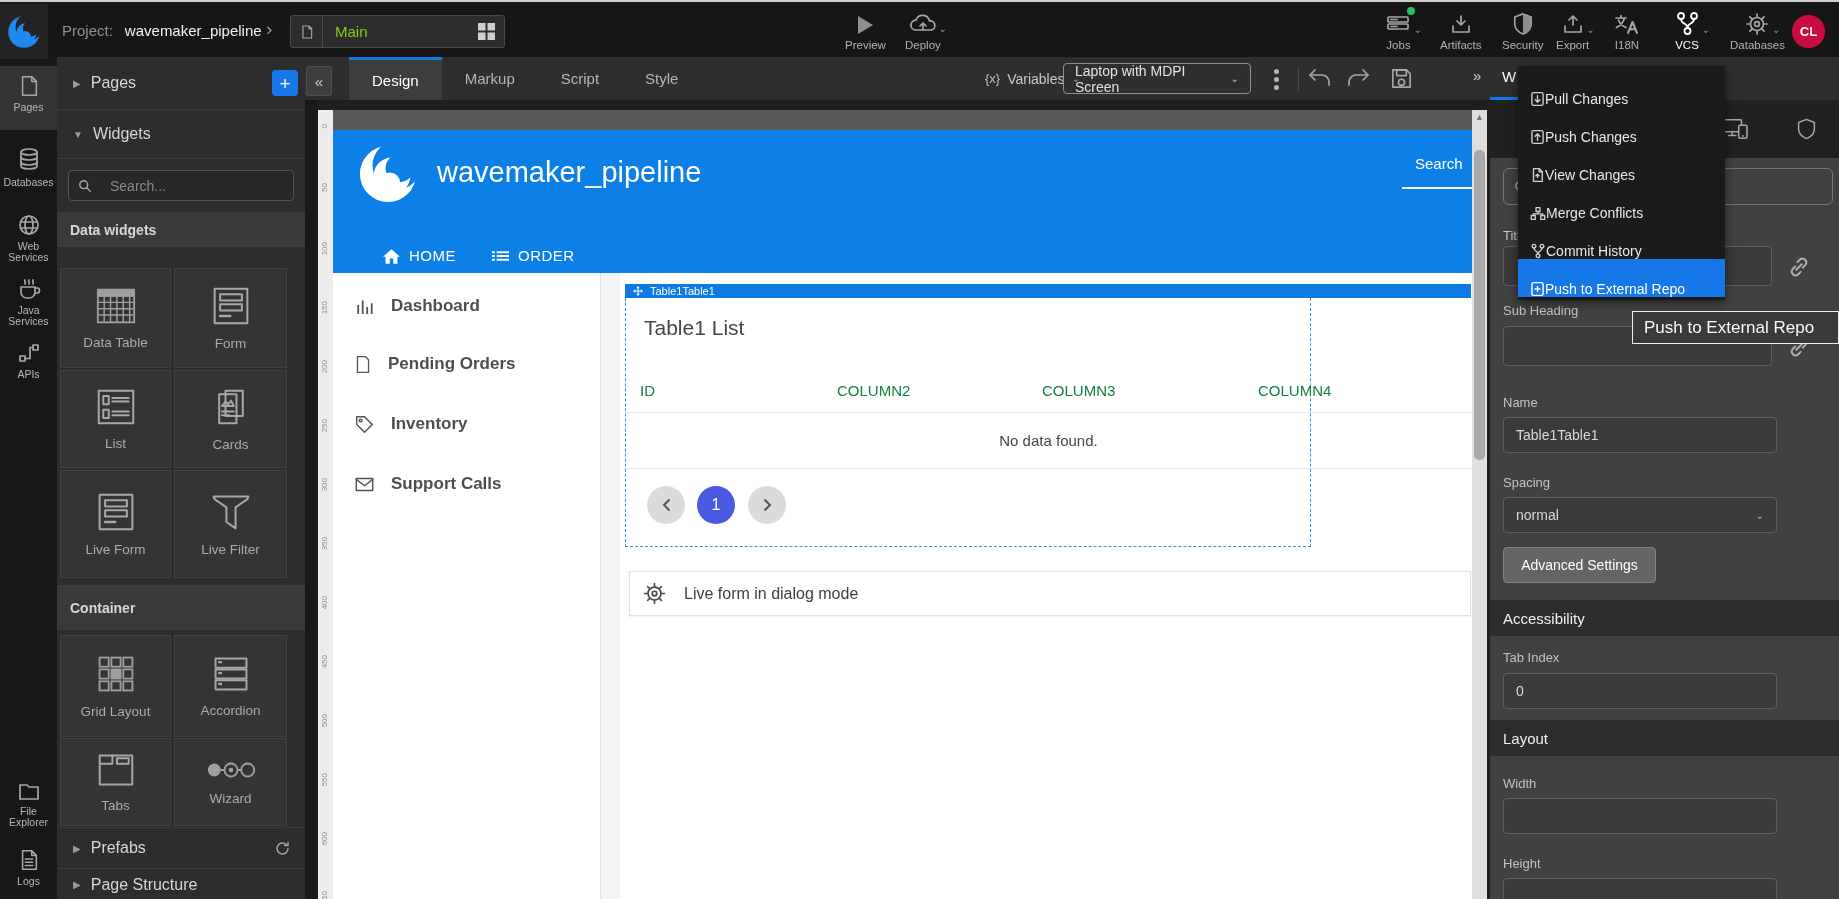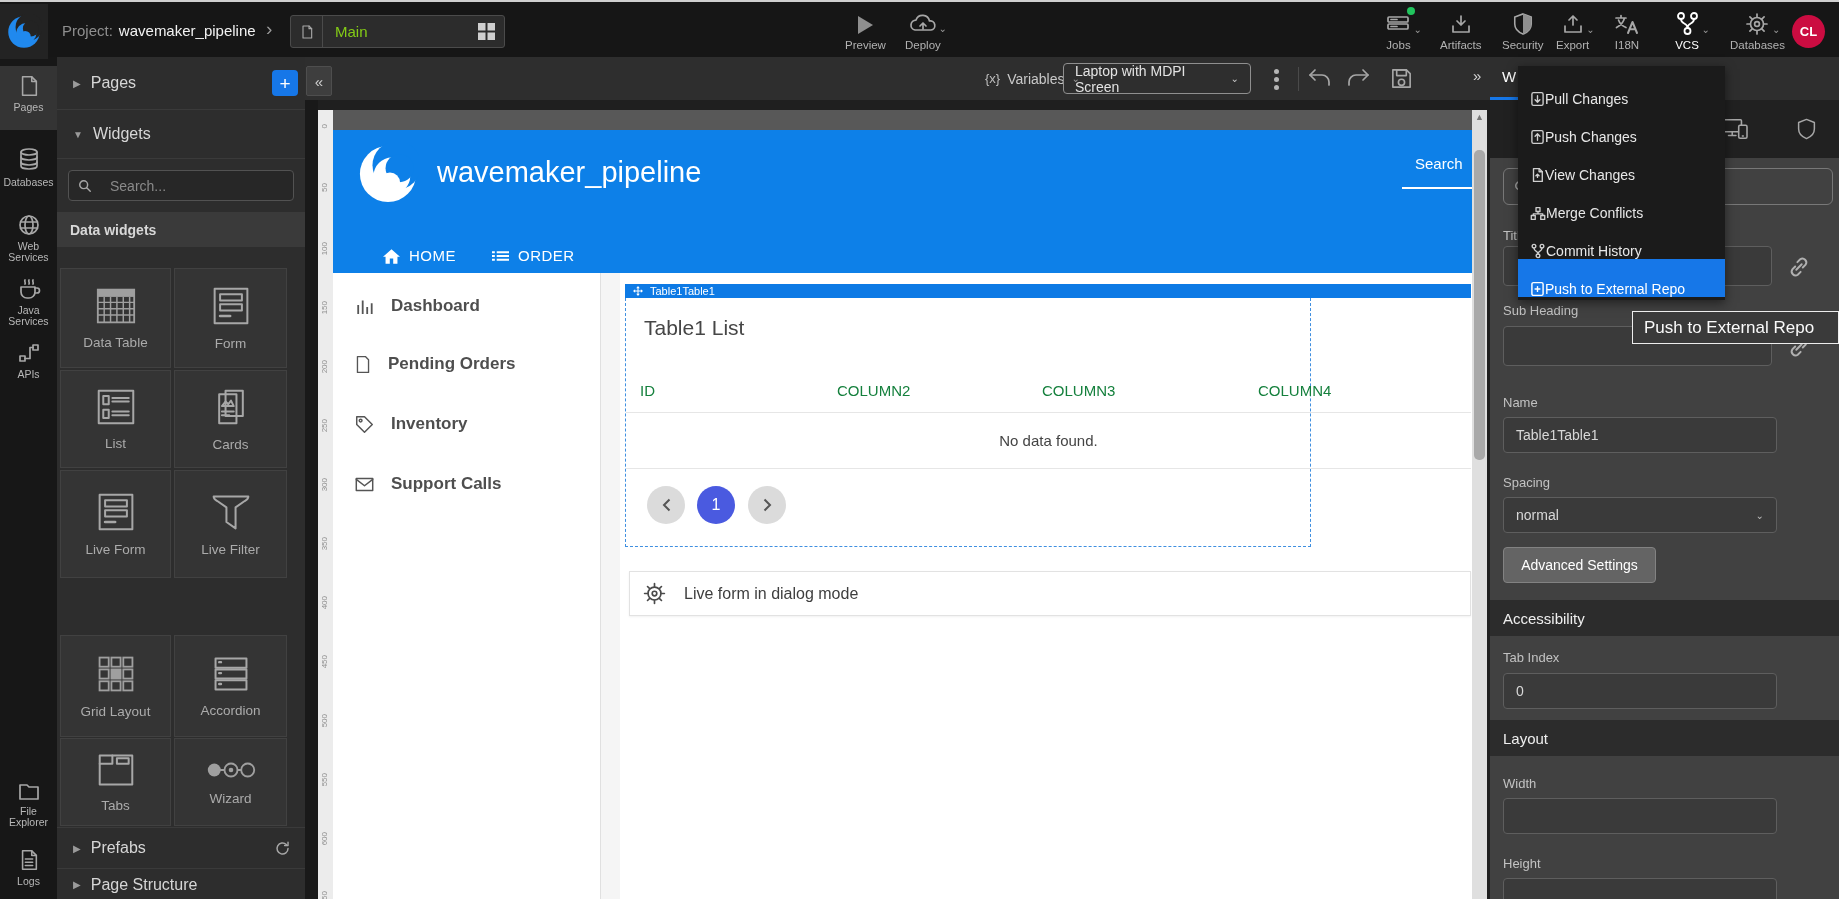--- a/index.html
+++ b/index.html
@@ -7,21 +7,21 @@
   font-family:"Liberation Sans","DejaVu Sans",sans-serif;position:relative;color:#ddd}
 .abs{position:absolute}
 svg{display:block}
 .st{stroke:#a7a7a7;fill:none;stroke-width:1.7;stroke-linecap:round;stroke-linejoin:round}
 .stw{stroke:#fff;fill:none;stroke-width:1.8;stroke-linecap:round;stroke-linejoin:round}
 
 
 #topbar{left:0;top:0;width:1839px;height:57px;background:#161616;border-top:2px solid #cfcfcf;z-index:30}
 #logo-tile{position:absolute;left:0;top:2px;width:48px;height:55px;background:#232323;display:flex;align-items:center;justify-content:center}
 #project{position:absolute;left:62px;top:0;height:57px;display:flex;align-items:center;font-size:15px}
-#project .plabel{color:#8f8f8f;margin-right:6px}
+#project .plabel{color:#8f8f8f;margin-right:12px}
 #project .pname{color:#f2f2f2}
 #tb-chevron{position:absolute;left:266px;top:16px;color:#999;font-size:19px}
 #main-tab{position:absolute;left:290px;top:13px;width:215px;height:33px;border:1px solid #4b4b4b;border-radius:3px;background:#2c2c2c;display:flex;align-items:center}
 #main-tab .doccell{width:32px;height:100%;border-right:1px solid #4b4b4b;display:flex;align-items:center;justify-content:center}
 #main-tab .mlabel{font-size:15px;color:#84cc16;padding-left:12px;flex:1}
 #main-tab .gridic{margin-right:9px}
 .tb-item{position:absolute;top:8px;display:flex;flex-direction:column;align-items:center;cursor:pointer}
 .tb-item .ticon{height:26px;display:flex;align-items:flex-end;justify-content:center;position:relative}
 .tb-item .tlabel{font-size:11.5px;color:#b2b2b2;margin-top:3px;white-space:nowrap}
 .tb-item.white .tlabel{color:#fff}
@@ -372,20 +372,21 @@
       </svg>
     <span class="tname">Live Form</span>
   </div>
   <div class="tile" style="left:117px;top:413px;width:113px;height:108px">
     <svg width="44" height="42" viewBox="0 0 48 46" class="st" style="stroke-width:2.2">
         <path d="M5 6h38 M5 6c0 2 2 4 4 5l10 7v16l10 7V18l10-7c2-1 4-3 4-5"></path>
       </svg>
     <span class="tname">Live Filter</span>
   </div>
 
+  <div class="lp-band" style="top:528px;height:45px">Container</div>
 
   <div class="tile" style="left:3px;top:578px;width:111px;height:102px">
     <svg width="42" height="42" viewBox="0 0 46 46">
         <g fill="none" stroke="#9f9f9f" stroke-width="2">
           <rect x="5" y="5" width="10" height="10"></rect>
           <rect x="18" y="5" width="10" height="10"></rect>
           <rect x="31" y="5" width="10" height="10"></rect>
           <rect x="5" y="18" width="10" height="10"></rect>
           <rect x="31" y="18" width="10" height="10"></rect>
           <rect x="5" y="31" width="10" height="10"></rect>
@@ -434,20 +435,26 @@
   </div>
   <div class="lp-row" style="top:813px;height:29px;border-bottom:none">
     <span class="chev">▶</span>
     <span class="htext">Page Structure</span>
   </div>
 </div>
 
 <div id="collapse-btn" class="abs">«</div>
 
 <div id="toolbar" class="abs">
+  <div id="design-tabs">
+    <div class="dtab active">Design</div>
+    <div class="dtab">Markup</div>
+    <div class="dtab">Script</div>
+    <div class="dtab">Style</div>
+  </div>
   <div id="vars">
     <span class="vx">{x}</span>
     <span>Variables</span>
     <span class="vchev">⌄</span>
   </div>
   <div id="device-select">
     <span>Laptop with MDPI Screen</span>
     <span class="vchev">⌄</span>
   </div>
   <div id="kebab">

